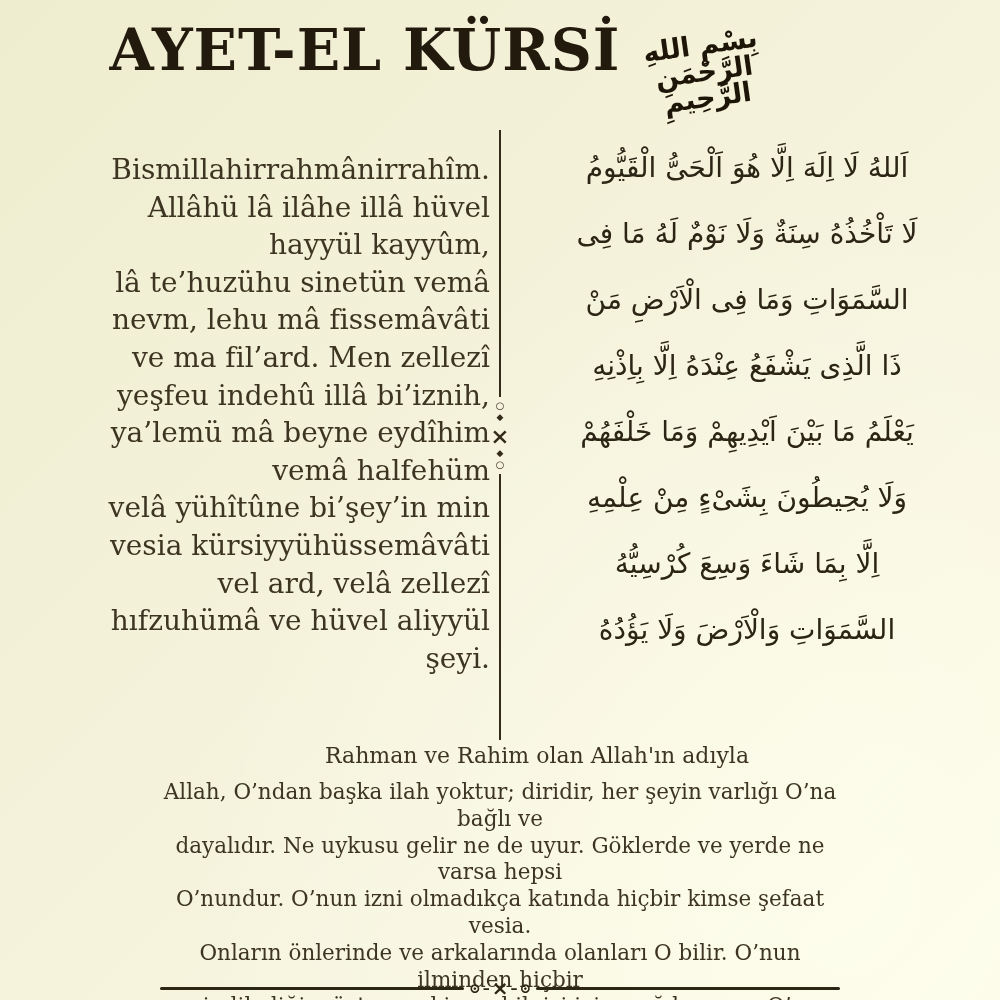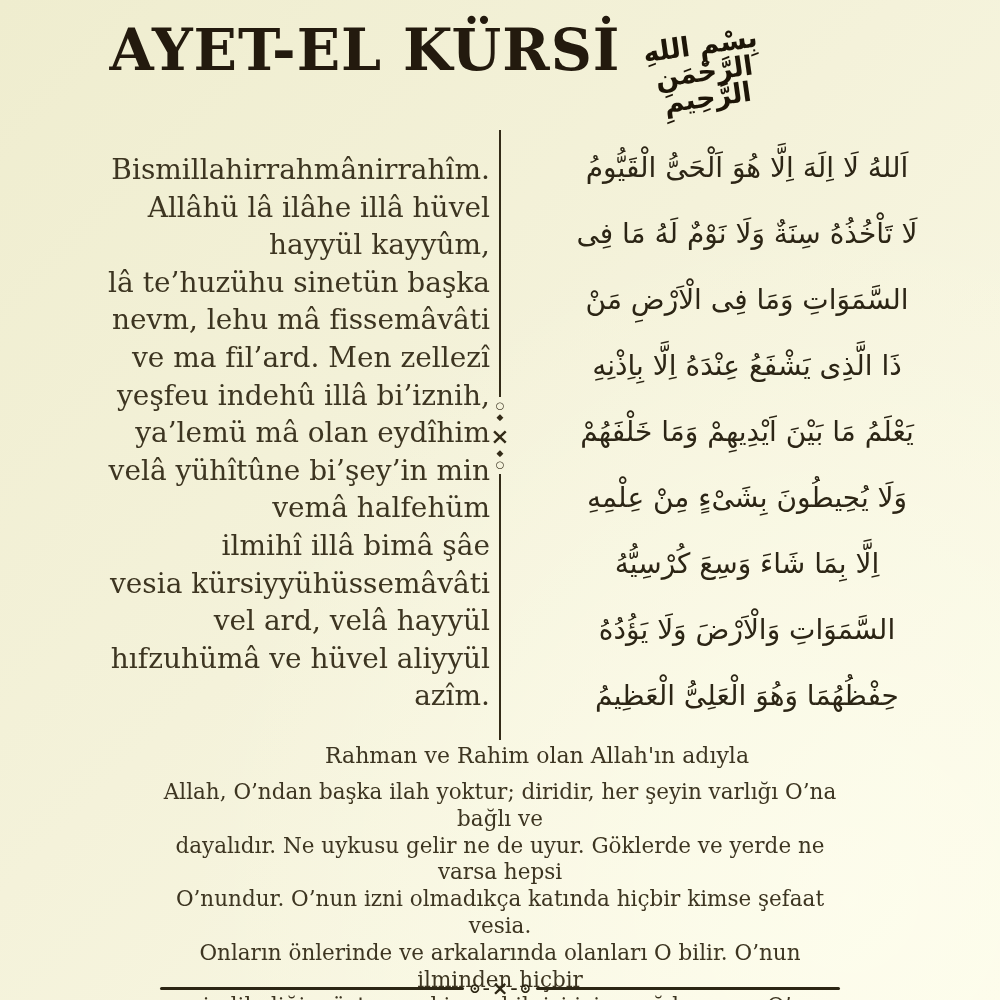--- a/index.html
+++ b/index.html
@@ -81,32 +81,31 @@
 <div class="page">
 
   <div class="title">AYET-EL KÜRSİ</div>
 
   <div class="basmala">بِسْمِ اللهِ الرَّحْمَنِ الرَّحِيمِ</div>
 
   <div class="left-col">
       <div>Bismillahirrahmânirrahîm.</div>
       <div>Allâhü lâ ilâhe illâ hüvel</div>
       <div>hayyül kayyûm,</div>
-      <div>lâ te’huzühu sinetün başka</div>
+      <div>lâ te’huzühu sinetün vemâ</div>
       <div>nevm, lehu mâ fissemâvâti</div>
       <div>ve ma fil’ard. Men zellezî</div>
       <div>yeşfeu indehû illâ bi’iznih,</div>
-      <div>ya’lemü mâ olan eydîhim</div>
+      <div>ya’lemü mâ beyne eydîhim</div>
+      <div>vemâ halfehüm</div>
       <div>velâ yühîtûne bi’şey’in min</div>
-      <div>vemâ halfehüm</div>
-      <div>ilmihî illâ bimâ şâe</div>
       <div>vesia kürsiyyühüssemâvâti</div>
-      <div>vel ard, velâ hayyül</div>
+      <div>vel ard, velâ zellezî</div>
       <div>hıfzuhümâ ve hüvel aliyyül</div>
-      <div>azîm.</div>
+      <div>şeyi.</div>
     </div>
 
   <div class="vdivider">
     <div class="vline"></div>
     <div class="vorn">
       <span class="sm">○</span>
       <span class="dm">◆</span>
       <span class="big">×</span>
       <span class="dm">◆</span>
       <span class="sm">○</span>
@@ -116,21 +115,20 @@
 
   <div class="right-col">
       <div class="aline">اَللهُ لَا اِلَهَ اِلَّا هُوَ اَلْحَىُّ الْقَيُّومُ</div>
       <div class="aline">لَا تَاْخُذُهُ سِنَةٌ وَلَا نَوْمٌ لَهُ مَا فِى</div>
       <div class="aline">السَّمَوَاتِ وَمَا فِى الْاَرْضِ مَنْ</div>
       <div class="aline">ذَا الَّذِى يَشْفَعُ عِنْدَهُ اِلَّا بِاِذْنِهِ</div>
       <div class="aline">يَعْلَمُ مَا بَيْنَ اَيْدِيهِمْ وَمَا خَلْفَهُمْ</div>
       <div class="aline">وَلَا يُحِيطُونَ بِشَىْءٍ مِنْ عِلْمِهِ</div>
       <div class="aline">اِلَّا بِمَا شَاءَ وَسِعَ كُرْسِيُّهُ</div>
       <div class="aline">السَّمَوَاتِ وَالْاَرْضَ وَلَا يَؤُدُهُ</div>
-      <div class="aline">حِفْظُهُمَا وَهُوَ الْعَلِىُّ الْعَظِيمُ</div>
     </div>
 
   <div class="basmala-tr">Rahman ve Rahim olan Allah'ın adıyla</div>
 
   <div class="translation">
       <div>Allah, O’ndan başka ilah yoktur; diridir, her şeyin varlığı O’na bağlı ve</div>
       <div>dayalıdır. Ne uykusu gelir ne de uyur. Göklerde ve yerde ne varsa hepsi</div>
       <div>O’nundur. O’nun izni olmadıkça katında hiçbir kimse şefaat vesia.</div>
       <div>Onların önlerinde ve arkalarında olanları O bilir. O’nun ilminden hiçbir</div>
       <div>şeyi -dilediği müstesna- kimse bilgisi içine sığdıramaz. O’nun kürsüsü</div>

